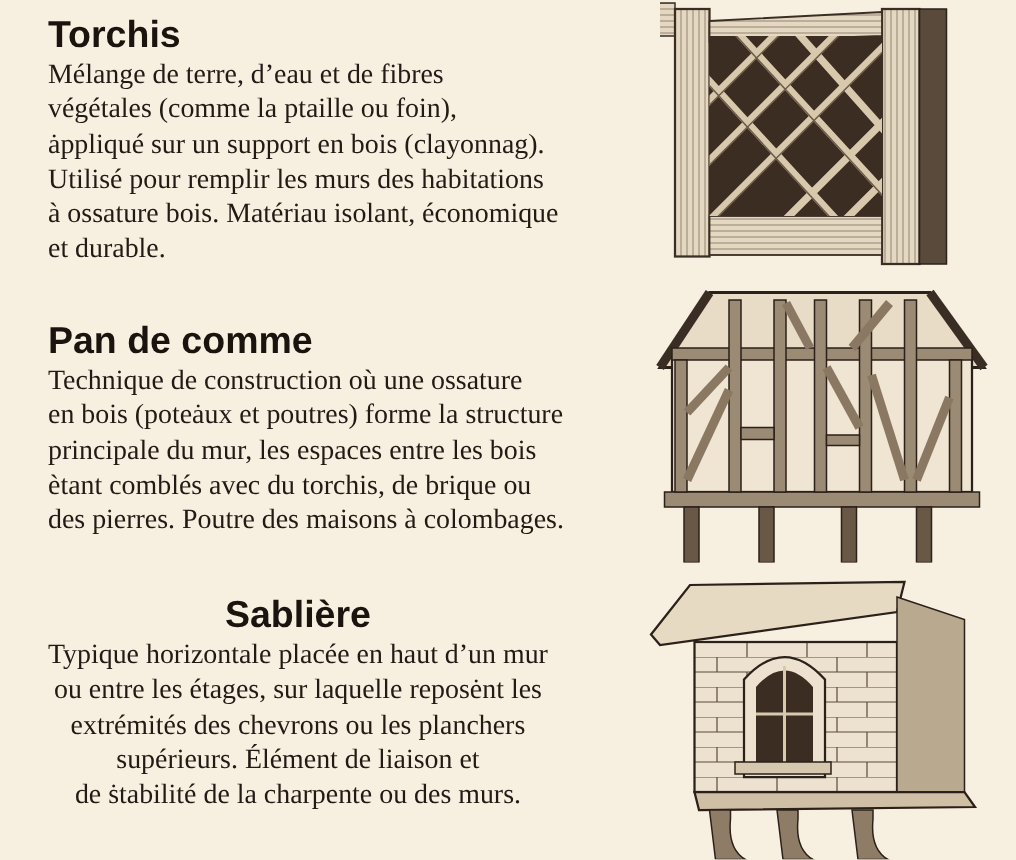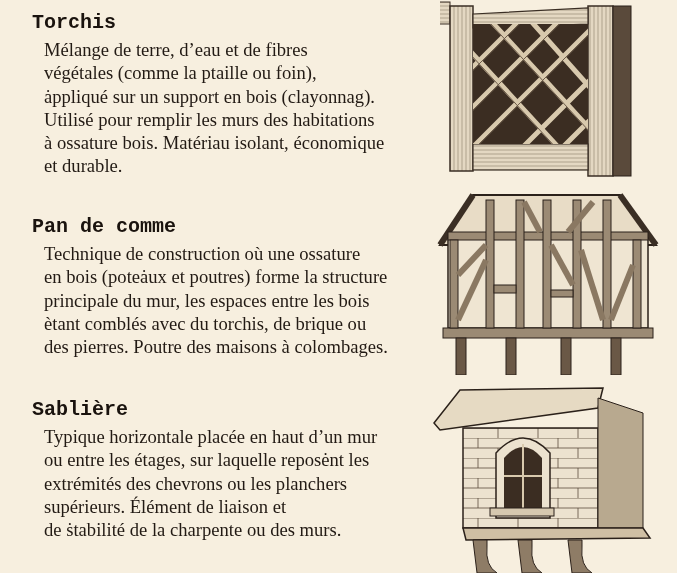--- a/index.html
+++ b/index.html
@@ -5,33 +5,33 @@
   html, body { margin:0; padding:0; }
   body {
     width:677px; height:573px; overflow:hidden;
     background:#f7efdf;
     font-family:"DejaVu Serif", "Liberation Serif", serif;
     color:#1e1712;
     position:relative;
   }
   .section { position:absolute; left:32px; }
   .title {
-    font-family:Liberation Mono, monospace;
-    font-weight:bold; font-size:20px; line-height:28px; margin:0;
+    font-family:Liberation Sans, sans-serif;
+    font-weight:bold; font-size:25px; line-height:28px; margin:0;
     color:#1a130e;
   }
   .body-text {
     font-family:"Liberation Serif", "DejaVu Serif", serif;
-    font-size:18.6px; line-height:23.3px; margin:1px 0 0 12px;
+    font-size:18.6px; line-height:23.3px; margin:1px 0 0 0;
     white-space:pre-line;
     color:#221a14;
   }
   #s1 { top:9px; }
   #s2 { top:213px; }
-  #s3 { top:396px; }
+  #s3 { top:396px;text-align:center; }
   .illus { position:absolute; }
   #ill1 { left:440px; top:0px; width:237px; height:180px; }
   #ill2 { left:428px; top:190px; width:249px; height:185px; }
   #ill3 { left:428px; top:378px; width:249px; height:195px; }
 </style>
 </head>
 <body>
 
 <div class="section" id="s1">
   <h2 class="title">Torchis</h2>

